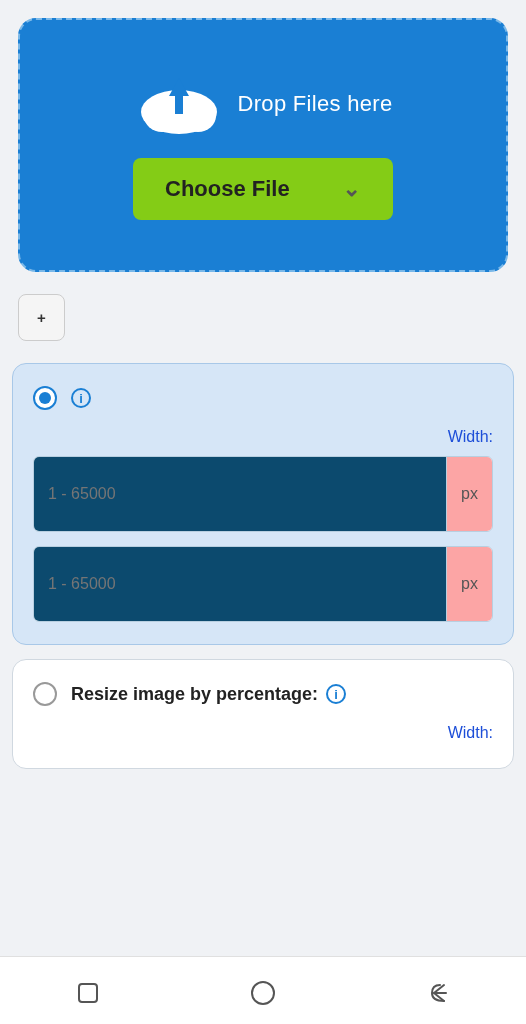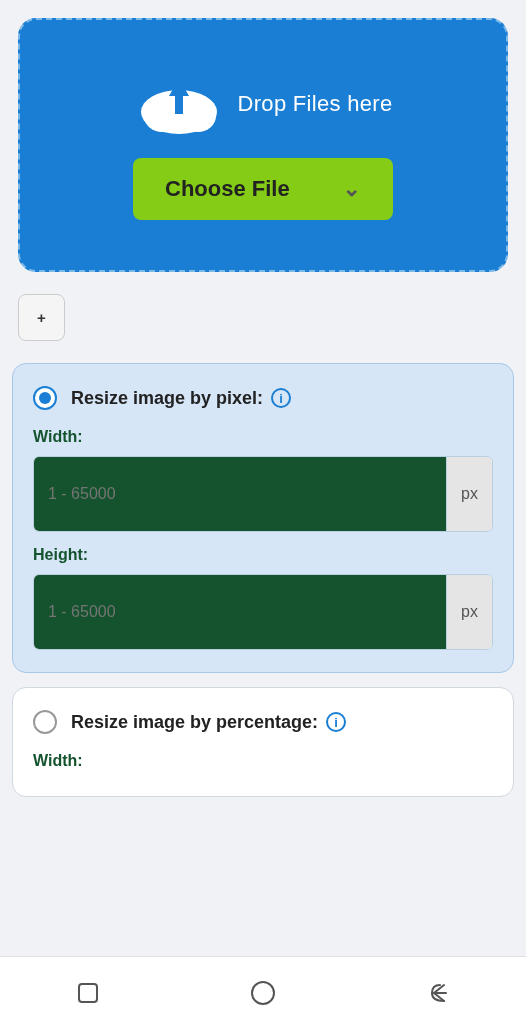--- a/index.html
+++ b/index.html
@@ -187,43 +187,44 @@
       display: flex;
       flex-direction: column;
       gap: 6px;
       margin-bottom: 14px;
     }
     .field-group:last-child {
       margin-bottom: 0;
     }
     .field-label {
       font-size: 16px;
-      font-weight: 700;
-      color: #14532d;
+      font-weight: 400;
+      color: #1d4ed8;
       margin-bottom: 4px;
+      text-align: right;
     }
     .field-row {
       display: flex;
       align-items: stretch;
       border: 1.5px solid #b8cfe0;
       border-radius: 6px;
       overflow: hidden;
       background: #fff;
     }
     .field-input {
       flex: 1;
       border: none;
       outline: none;
       padding: 12px 14px;
       font-size: 16px;
       color: #aaa;
-      background: #14532d;
+      background: #0c4a6e;
     }
     .field-unit {
-      background: #e5e5e5;
+      background: #fca5a5;
       border-left: 1.5px solid #b8cfe0;
       padding: 28px 14px;
       font-size: 16px;
       color: #555;
       display: flex;
       align-items: center;
     }
 
     
     .bottom-nav {
@@ -280,35 +281,33 @@
     <span>+</span>
   </button>
 </div>
 
 <div class="options-section">
 
   <div class="option-card">
     <div class="option-header">
       <div class="radio-btn selected"></div>
       <span class="option-label">
-        <span>Resize image by pixel:</span>
         <span class="info-icon">i</span>
       </span>
     </div>
 
     <div class="field-group">
       <div class="field-label">Width:</div>
       <div class="field-row">
         <input class="field-input" type="text" placeholder="1 - 65000" style="">
         <span class="field-unit">px</span>
       </div>
     </div>
 
     <div class="field-group">
-      <div class="field-label">Height:</div>
       <div class="field-row">
         <input class="field-input" type="text" placeholder="1 - 65000" style="">
         <span class="field-unit">px</span>
       </div>
     </div>
   </div>
 
   <div class="option-card inactive">
     <div class="option-header">
       <div class="radio-btn unselected"></div>

